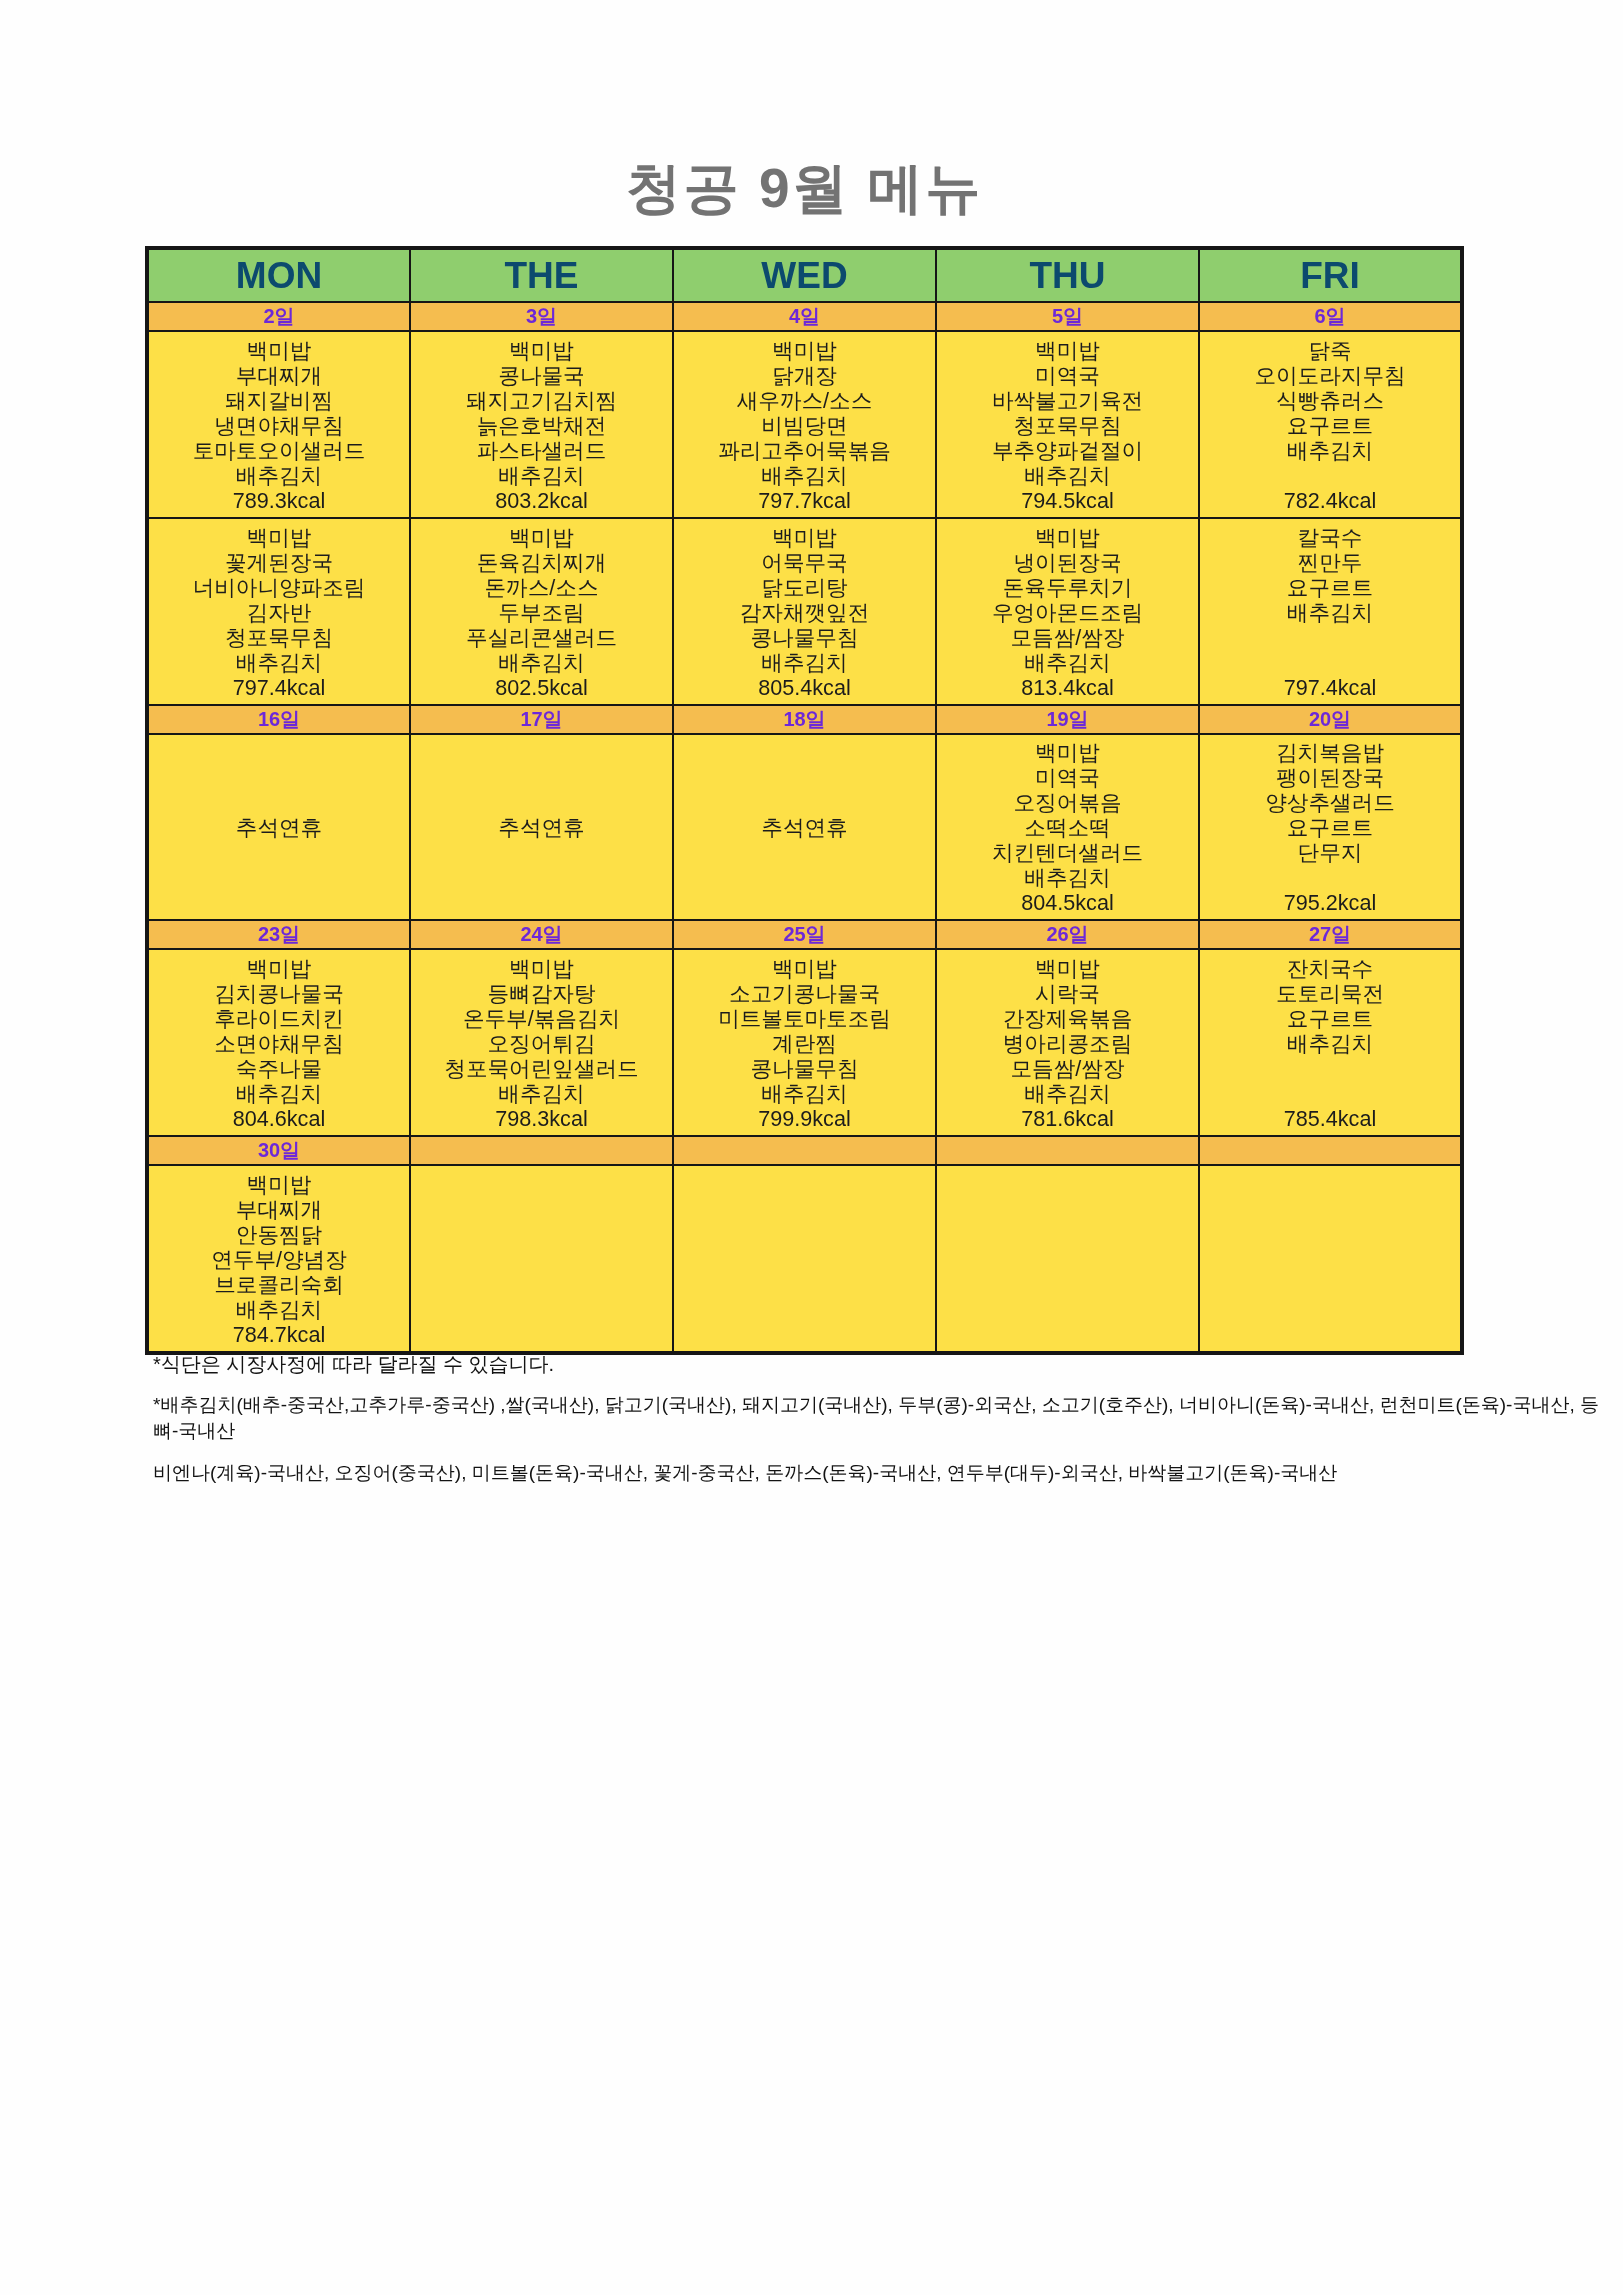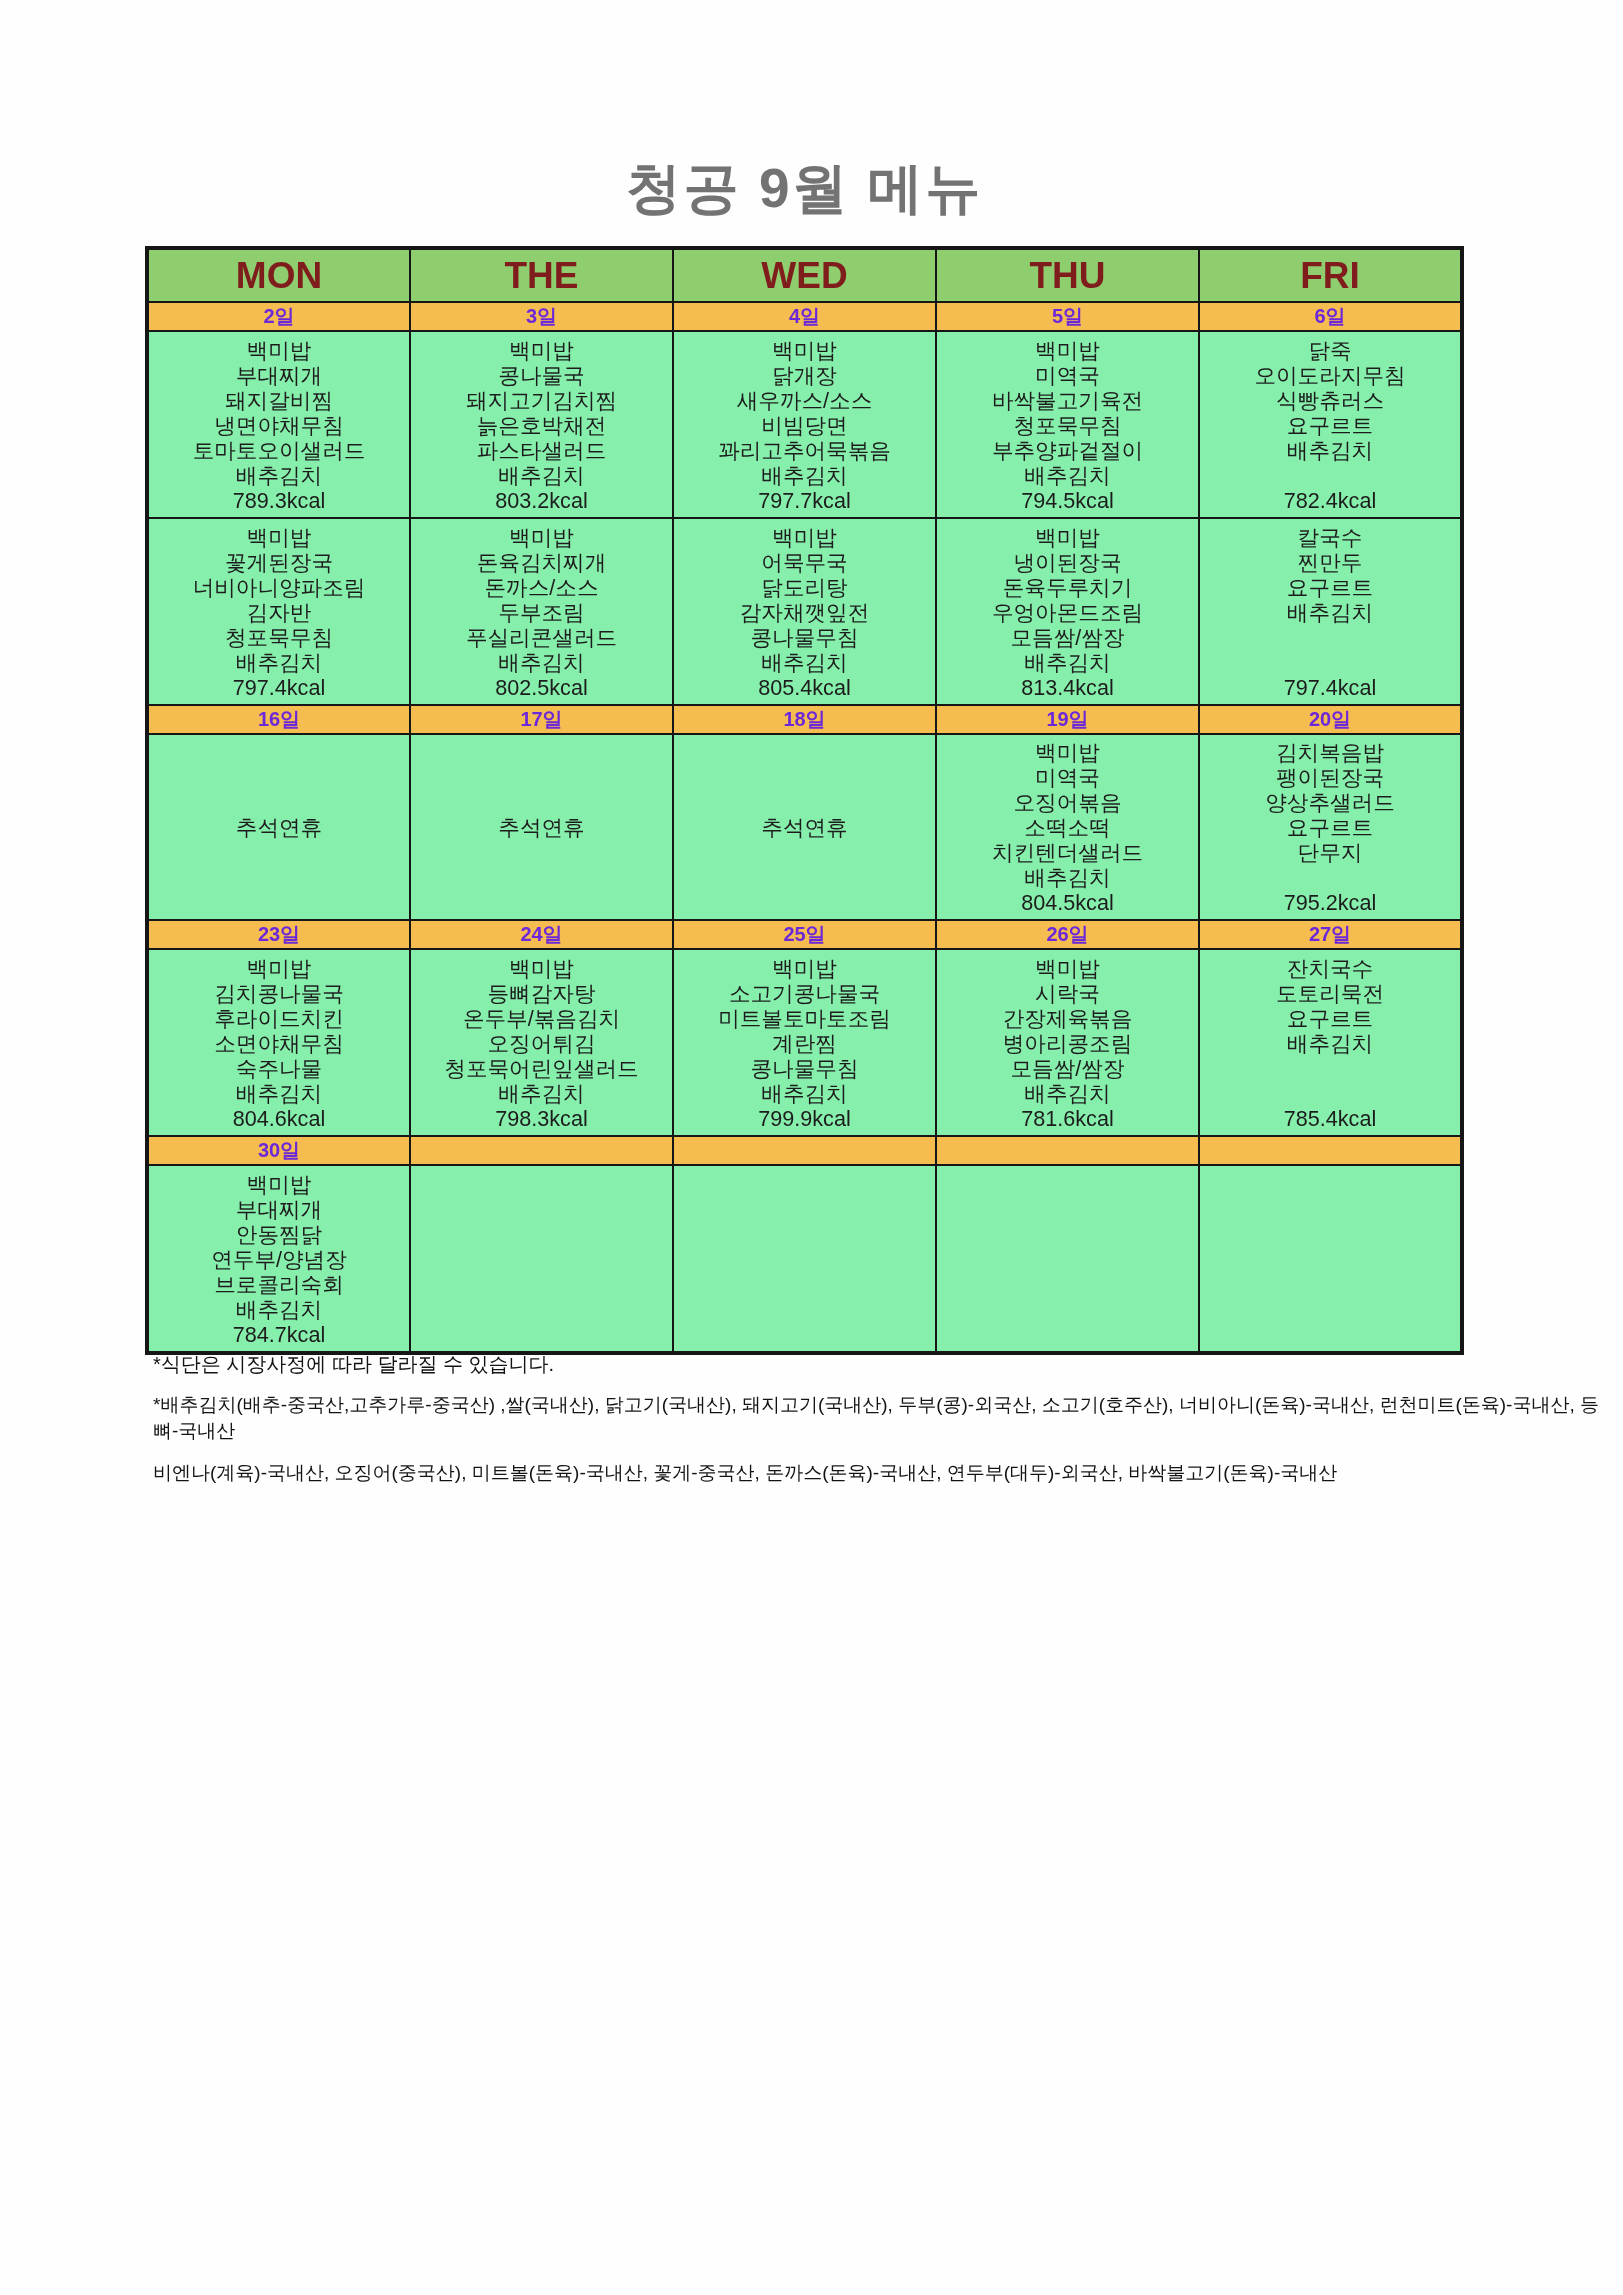--- a/index.html
+++ b/index.html
@@ -31,32 +31,32 @@
   table.menu-table td, table.menu-table th {
     border:2.6px solid #161616;
     padding:0;
     box-sizing:border-box;
   }
   th.day-header {
     height:54px;
     background:var(--green, #8fce6e);
     font-size:37px;
     font-weight:bold;
-    color:#7f1d1d;
+    color:#0c4a6e;
     text-align:center;
   }
   td.date-cell {
     height:25px;
     background:var(--orange, #f5bd4f);
     font-size:20px;
     font-weight:bold;
     text-align:center;
     color:#6d28d9;
   }
-  tr.menu-row td { height:178px; background:#86efac; vertical-align:top; }
+  tr.menu-row td { height:178px; background:#fde047; vertical-align:top; }
   tr.menu-row.last td { height:185px; }
   .cell-inner {
     display:flex;
     flex-direction:column;
     align-items:center;
     height:100%;
     box-sizing:border-box;
     padding:5.9px 3.9px 3.9px 3.9px;
     font-size:21.6px;
     line-height:25px;

